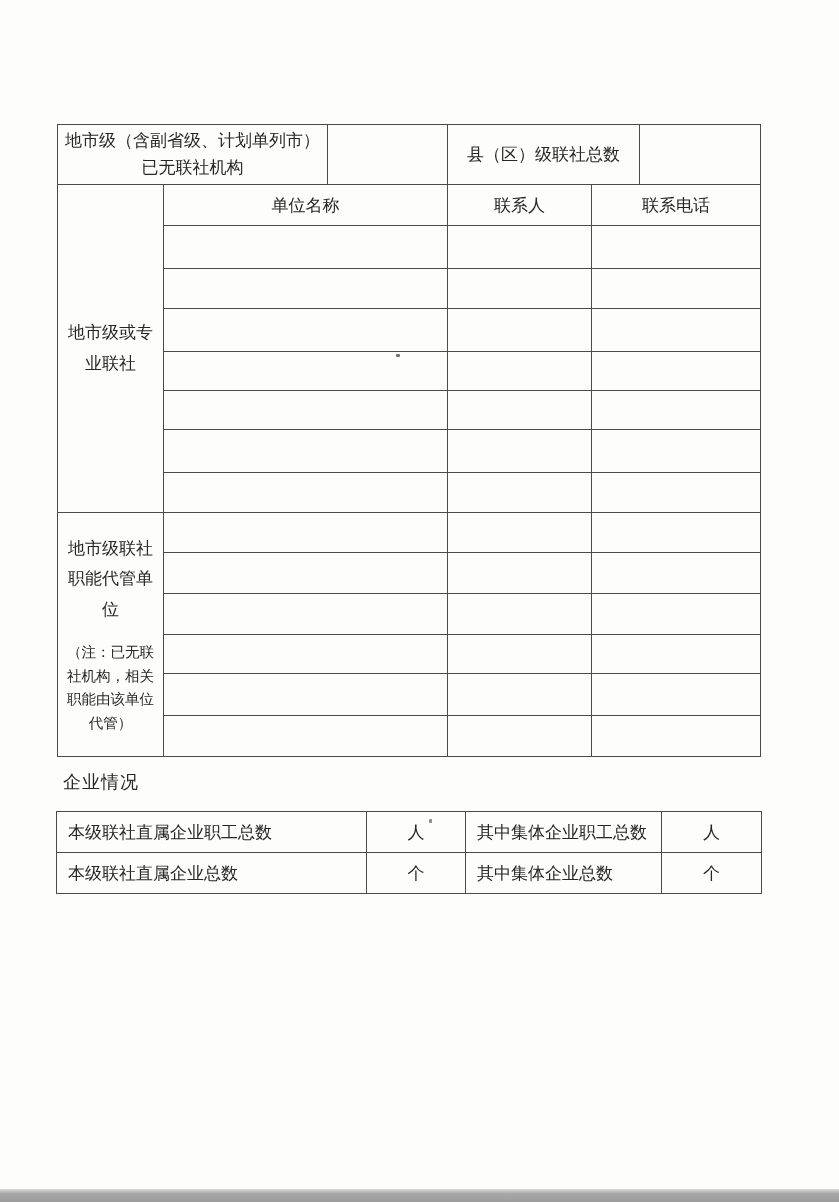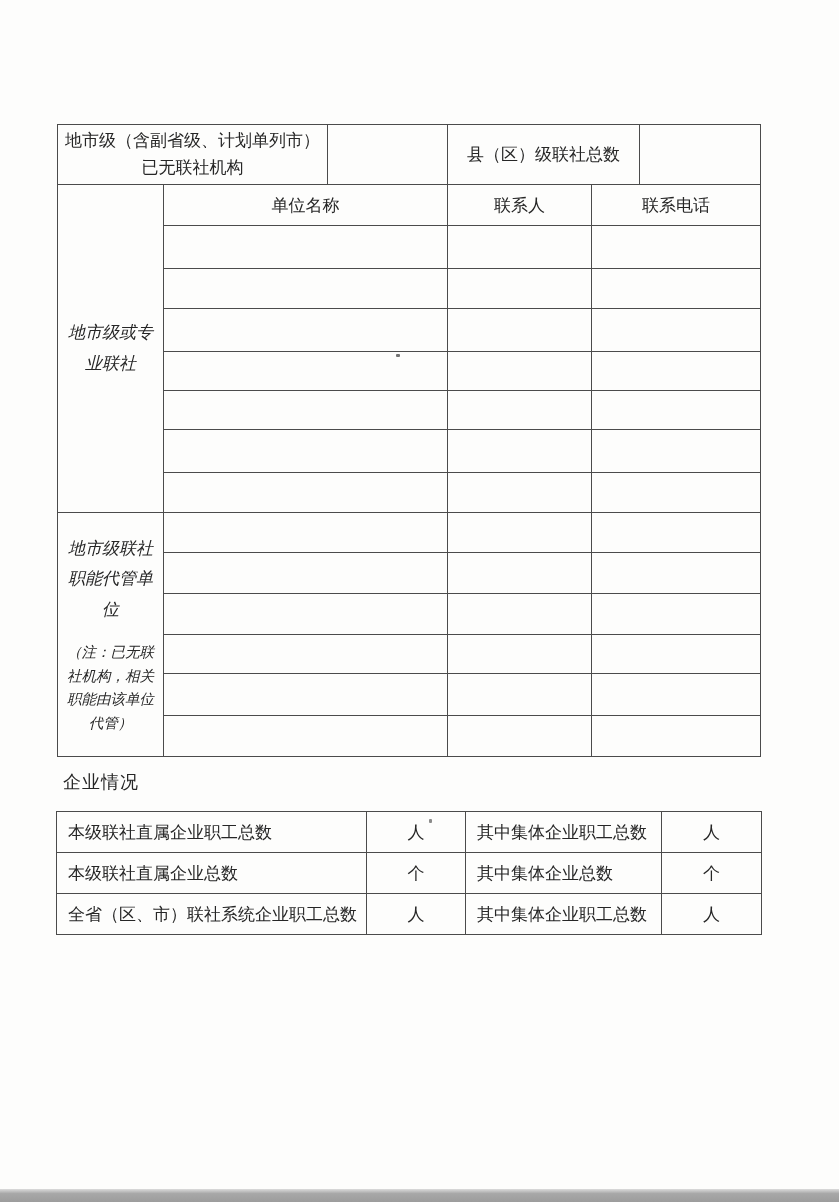--- a/index.html
+++ b/index.html
@@ -26,21 +26,21 @@
     font-size:17px;
     padding:0 3px;
     overflow:hidden;
     box-sizing:border-box;
   }
   .main-table{position:absolute;left:57px;top:124px;width:703px;}
   .enterprise-table{position:absolute;left:56px;top:811px;width:705px;}
   .enterprise-table td{height:41px;}
   .enterprise-table td.lbl{text-align:left;padding-left:11px;}
   .two-line{line-height:1.55;}
-  .side-label{line-height:1.8;padding:0 2px;font-style:italic;}
+  .side-label{line-height:1.8;padding:0 2px;}
   .side-note{font-size:14.5px;line-height:1.62;margin-top:16px;}
   .enterprise-title{
     position:absolute;left:63px;top:770px;
     font-size:18px;letter-spacing:1px;white-space:nowrap;
   }
   .scan-band{
     position:absolute;left:0;top:1189px;width:839px;height:13px;
     background:linear-gradient(#dcdcdc,#a8a8a8 35%,#9c9c9c);
   }
   .speck{position:absolute;background:#5a5a5a;border-radius:1px;}
@@ -171,26 +171,20 @@
       <td>人</td>
       <td class="lbl">其中集体企业职工总数</td>
       <td>人</td>
     </tr>
     <tr>
       <td class="lbl">本级联社直属企业总数</td>
       <td>个</td>
       <td class="lbl">其中集体企业总数</td>
       <td>个</td>
     </tr>
-    <tr>
-      <td class="lbl">全省（区、市）联社系统企业职工总数</td>
-      <td>人</td>
-      <td class="lbl">其中集体企业职工总数</td>
-      <td>人</td>
-    </tr>
   </tbody>
     </table>
 
   <div class="speck speck1"></div>
   <div class="speck speck2"></div>
   <div class="scan-band"></div>
 
 </div>
 
 </body></html>

